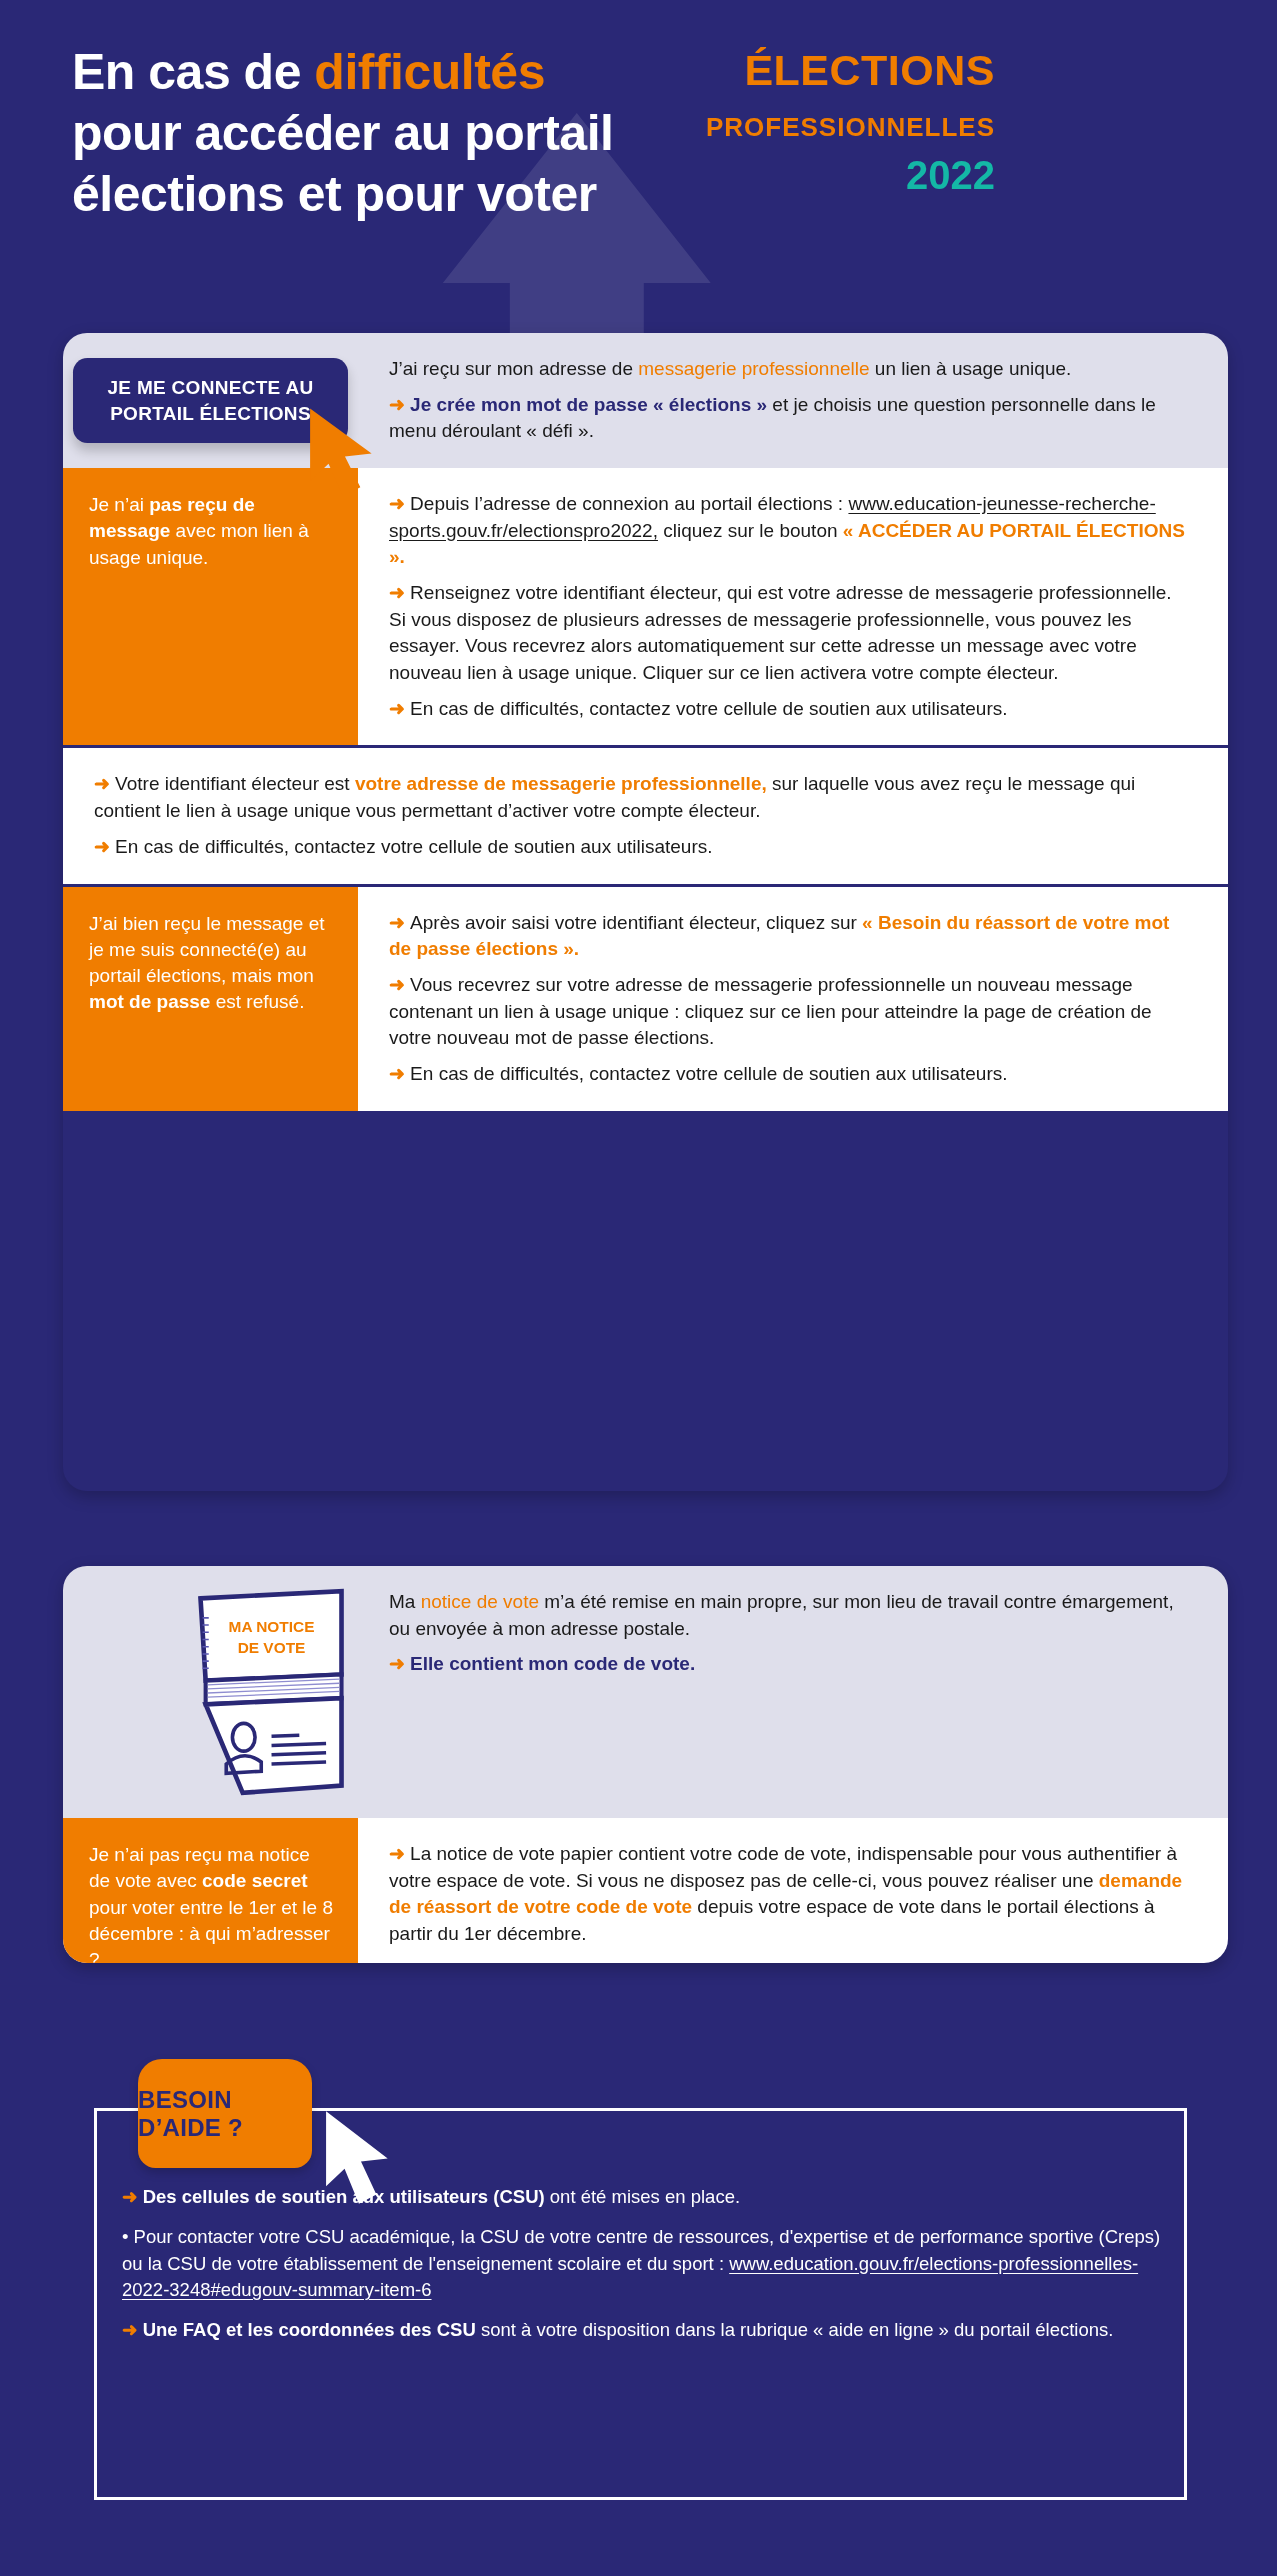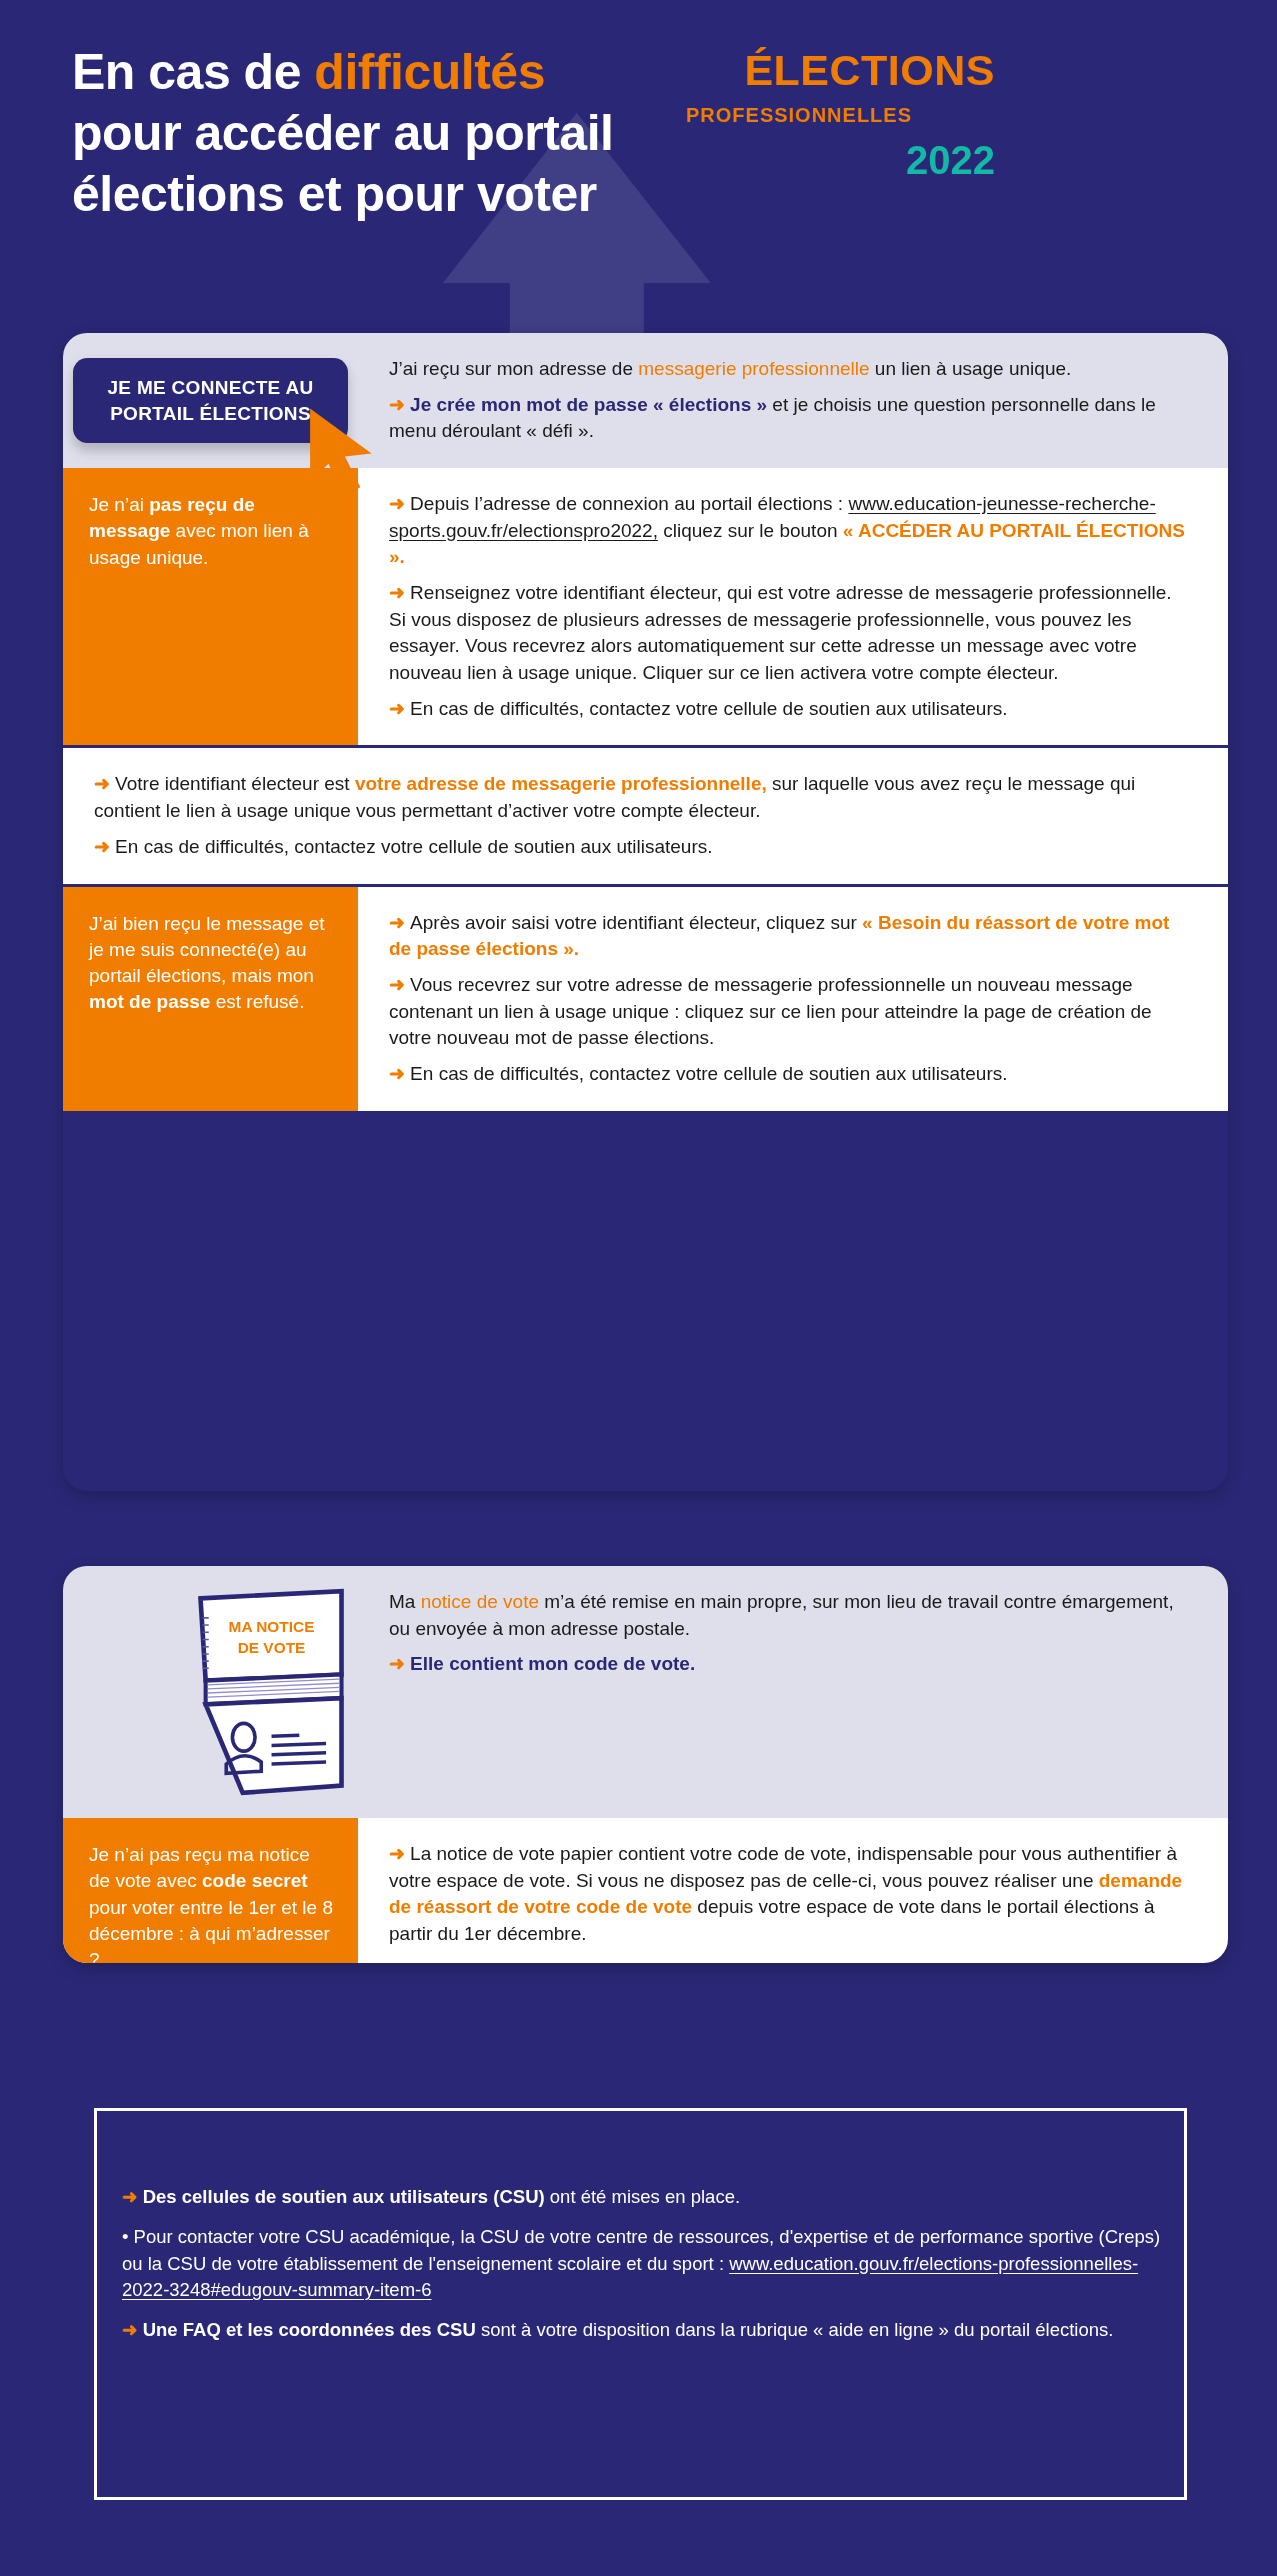--- a/index.html
+++ b/index.html
@@ -24,21 +24,21 @@
   .head-title{
     position:absolute;left:72px;top:42px;width:737px;
     color:#ffffff;font-size:50px;line-height:1.22;font-weight:700;
     letter-spacing:-0.5px;
   }
   .head-title .hl{color:#f07d00;}
   .head-brand{
     position:absolute;right:61px;top:49px;width:392px;text-align:right;
   }
   .brand-1{color:#f07d00;font-size:43px;font-weight:700;letter-spacing:0.5px;line-height:1;}
-  .brand-2{color:#f07d00;font-size:20px;font-weight:700;letter-spacing:1px;line-height:1;margin-top:13px;text-align:center;}
+  .brand-2{color:#f07d00;font-size:26px;font-weight:700;letter-spacing:1px;line-height:1;margin-top:22px;}
   .brand-3{color:#14b8a6;font-size:40px;font-weight:700;letter-spacing:0px;line-height:1;margin-top:15px;}
 
   
   .card{
     position:absolute;left:63px;width:1165px;
     border-radius:24px;overflow:hidden;
     box-shadow:0 5.2px 15.5px rgba(0,0,0,.22);
   }
   #card-connect{top:333px;height:1158px;}
   #card-notice{top:1566px;height:397px;}
@@ -284,20 +284,26 @@
         <div class="a-text">
           <p>
             <span class="arw">➜</span><span>La notice de vote papier contient votre code de vote, indispensable pour vous authentifier à votre espace de vote. Si vous ne disposez pas de celle-ci, vous pouvez réaliser une </span><span class="org">demande de réassort de votre code de vote</span><span> depuis votre espace de vote dans le portail élections à partir du 1er décembre.</span>
           </p>
         </div>
       </div>
     </div>
   </div>
 
   <div class="help-box"></div>
+  <div class="help-tab">
+    <span>BESOIN D’AIDE ?</span>
+    <svg class="cursor-arrow" id="cursor-help" viewBox="0 0 150 190" xmlns="http://www.w3.org/2000/svg">
+      <polygon points="6,6 6,152 42,118 70,186 104,168 74,104 126,98" fill="#ffffff"></polygon>
+    </svg>
+  </div>
 
   <div class="help-body">
     <p>
       <span class="arw">➜</span><b>Des cellules de soutien aux utilisateurs (CSU)</b><span> ont été mises en place.</span>
     </p>
     <p>
       <span>• Pour contacter votre CSU académique, la CSU de votre centre de ressources, d'expertise et de performance sportive (Creps) ou la CSU de votre établissement de l'enseignement scolaire et du sport : </span><span class="lnk">www.education.gouv.fr/elections-professionnelles-2022-3248#edugouv-summary-item-6</span>
     </p>
     <p>
       <span class="arw">➜</span><b>Une FAQ et les coordonnées des CSU</b><span> sont à votre disposition dans la rubrique « aide en ligne » du portail élections.</span>

